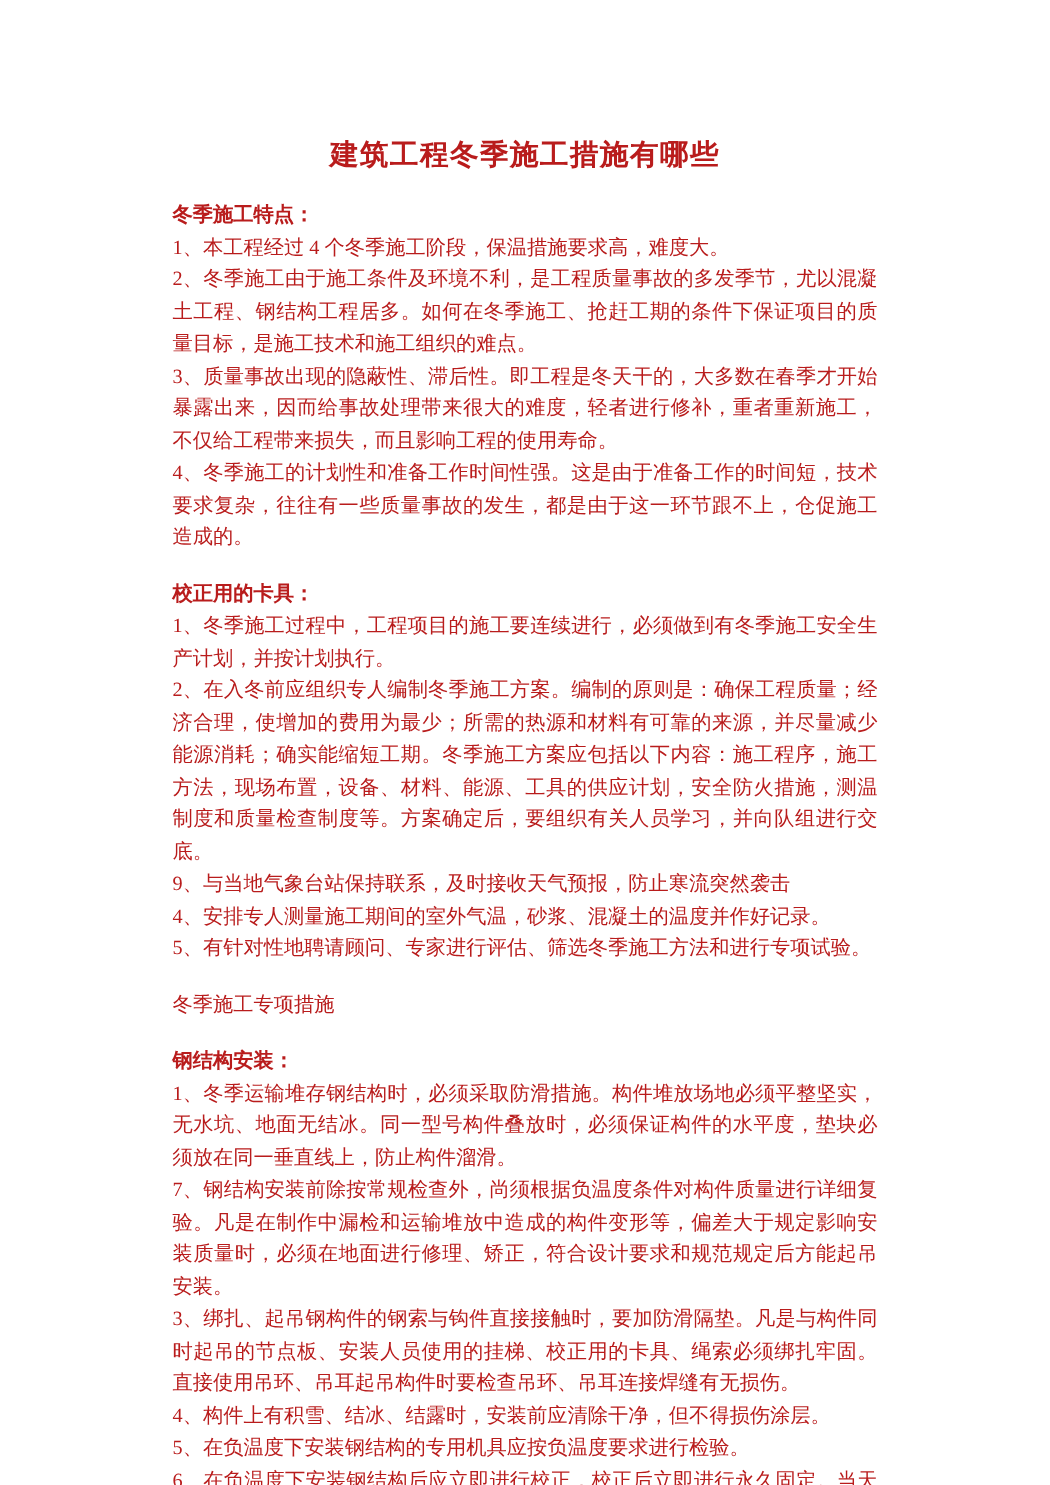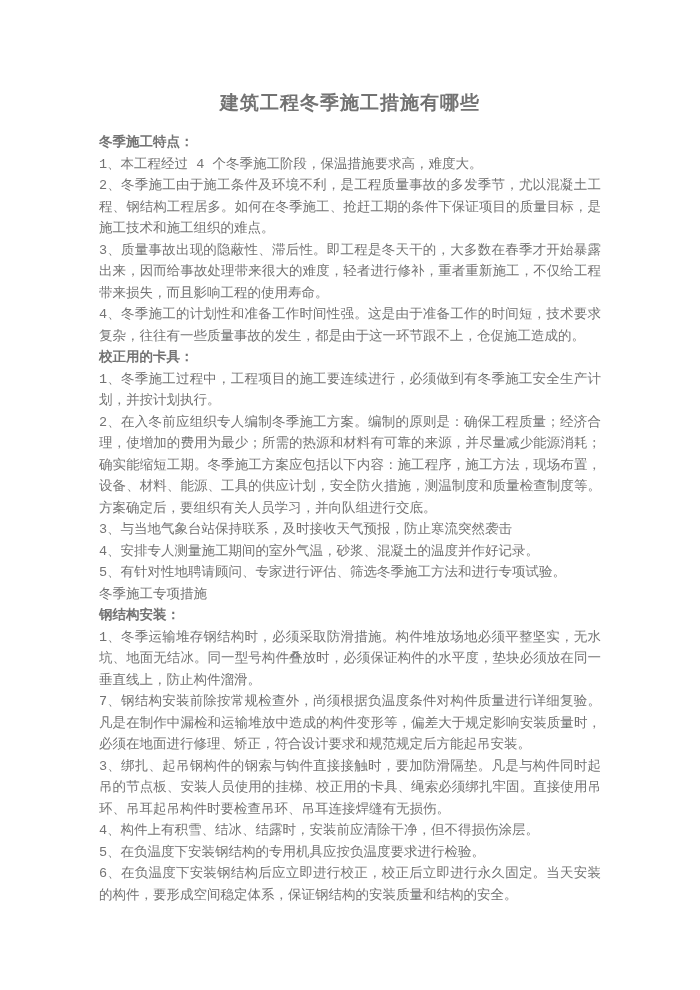--- a/index.html
+++ b/index.html
@@ -6,33 +6,33 @@
     margin: 0;
     padding: 0;
     background: #ffffff;
   }
   .page {
     width: 700px;
     height: 990px;
     box-sizing: border-box;
     background: #ffffff;
     padding: 90px 99px 30px 99px;
-    font-family: Liberation Mono, monospace;
-    color: #737373;
+    font-family: Liberation Serif, serif;
+    color: #b91c1c;
     overflow: hidden;
   }
   .doc-title {
     text-align: center;
     font-size: 19px;
     font-weight: bold;
     margin: 0 0 16px 0;
     letter-spacing: 1px;
   }
   .section {
-    margin: 0;
+    margin: 16px;
   }
   .heading {
     font-weight: bold;
   }
   .subheading {
     font-weight: normal;
   }
   .page p {
     margin: 0;
     font-size: 13.5px;
@@ -53,21 +53,21 @@
     <p>1、本工程经过 4 个冬季施工阶段，保温措施要求高，难度大。</p>
     <p>2、冬季施工由于施工条件及环境不利，是工程质量事故的多发季节，尤以混凝土工程、钢结构工程居多。如何在冬季施工、抢赶工期的条件下保证项目的质量目标，是施工技术和施工组织的难点。</p>
     <p>3、质量事故出现的隐蔽性、滞后性。即工程是冬天干的，大多数在春季才开始暴露出来，因而给事故处理带来很大的难度，轻者进行修补，重者重新施工，不仅给工程带来损失，而且影响工程的使用寿命。</p>
     <p>4、冬季施工的计划性和准备工作时间性强。这是由于准备工作的时间短，技术要求复杂，往往有一些质量事故的发生，都是由于这一环节跟不上，仓促施工造成的。</p>
   </div>
 
   <div class="section">
     <p class="heading">校正用的卡具：</p>
     <p>1、冬季施工过程中，工程项目的施工要连续进行，必须做到有冬季施工安全生产计划，并按计划执行。</p>
     <p>2、在入冬前应组织专人编制冬季施工方案。编制的原则是：确保工程质量；经济合理，使增加的费用为最少；所需的热源和材料有可靠的来源，并尽量减少能源消耗；确实能缩短工期。冬季施工方案应包括以下内容：施工程序，施工方法，现场布置，设备、材料、能源、工具的供应计划，安全防火措施，测温制度和质量检查制度等。方案确定后，要组织有关人员学习，并向队组进行交底。</p>
-    <p>3、与当地气象台站保持联系，及时接收天气预报，防止寒流突然袭击</p>
+    <p>9、与当地气象台站保持联系，及时接收天气预报，防止寒流突然袭击</p>
     <p>4、安排专人测量施工期间的室外气温，砂浆、混凝土的温度并作好记录。</p>
     <p>5、有针对性地聘请顾问、专家进行评估、筛选冬季施工方法和进行专项试验。</p>
   </div>
 
   <div class="section">
     <p class="subheading">冬季施工专项措施</p>
   </div>
 
   <div class="section">
     <p class="heading">钢结构安装：</p>

